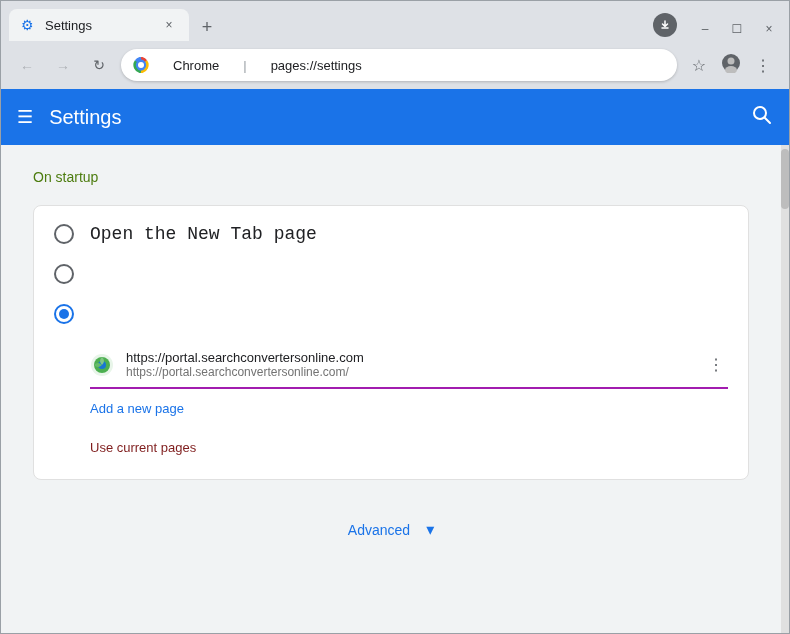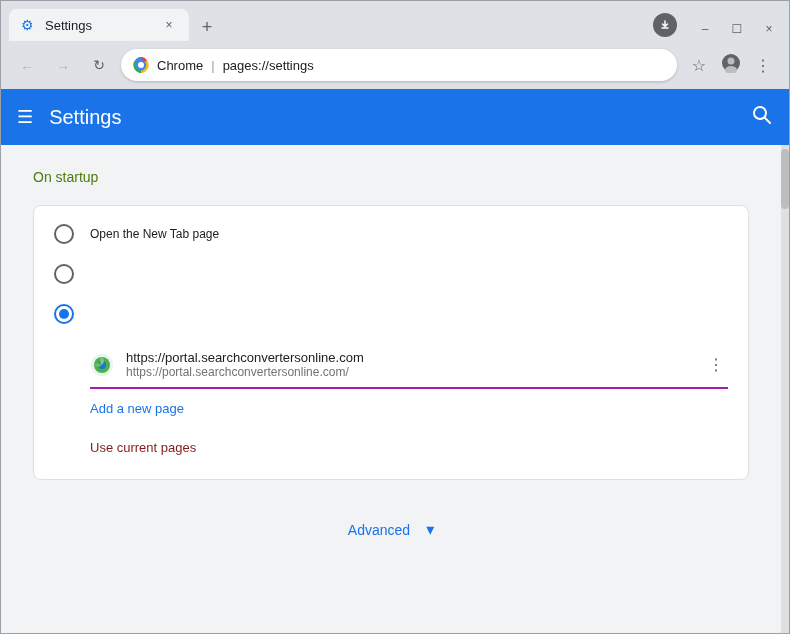--- a/index.html
+++ b/index.html
@@ -150,21 +150,21 @@
     }
 
     .address-bar {
       flex: 1;
       height: 32px;
       background: #fff;
       border-radius: 16px;
       display: flex;
       align-items: center;
       padding: 0 12px;
-      gap: 8px;
+      gap: 24px;
       box-shadow: 0 1px 3px rgba(0,0,0,0.2);
     }
 
     .address-favicon {
       width: 16px;
       height: 16px;
       font-size: 13px;
     }
 
     .address-chrome {
@@ -324,22 +324,23 @@
     }
 
     .radio-inner {
       width: 10px;
       height: 10px;
       border-radius: 50%;
       background: #1a73e8;
     }
 
     .radio-label {
-      font-size: 12px;
+      font-size: 18px;
       color: #202124;
+      font-family: Liberation Mono, monospace;
     }
 
     
     .specific-page-section {
       padding: 8px 20px 8px 56px;
     }
 
     .page-entry {
       display: flex;
       align-items: center;

